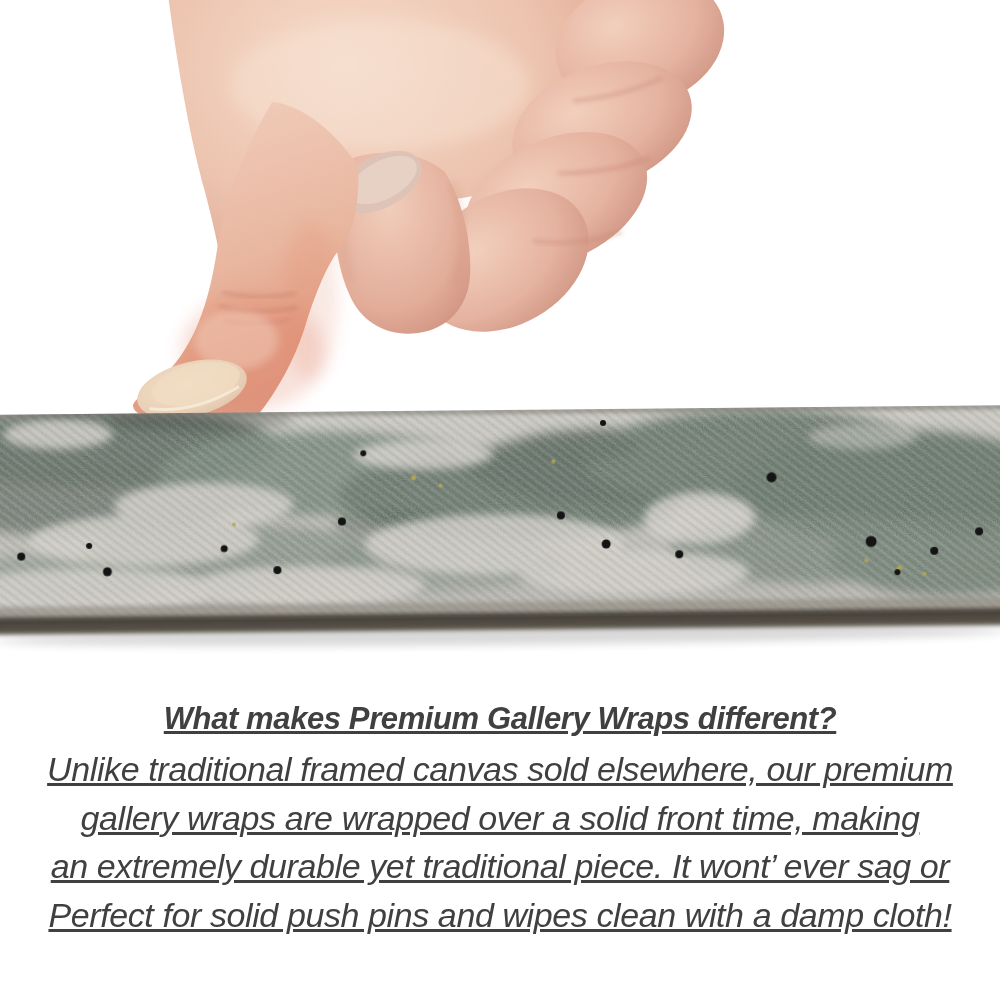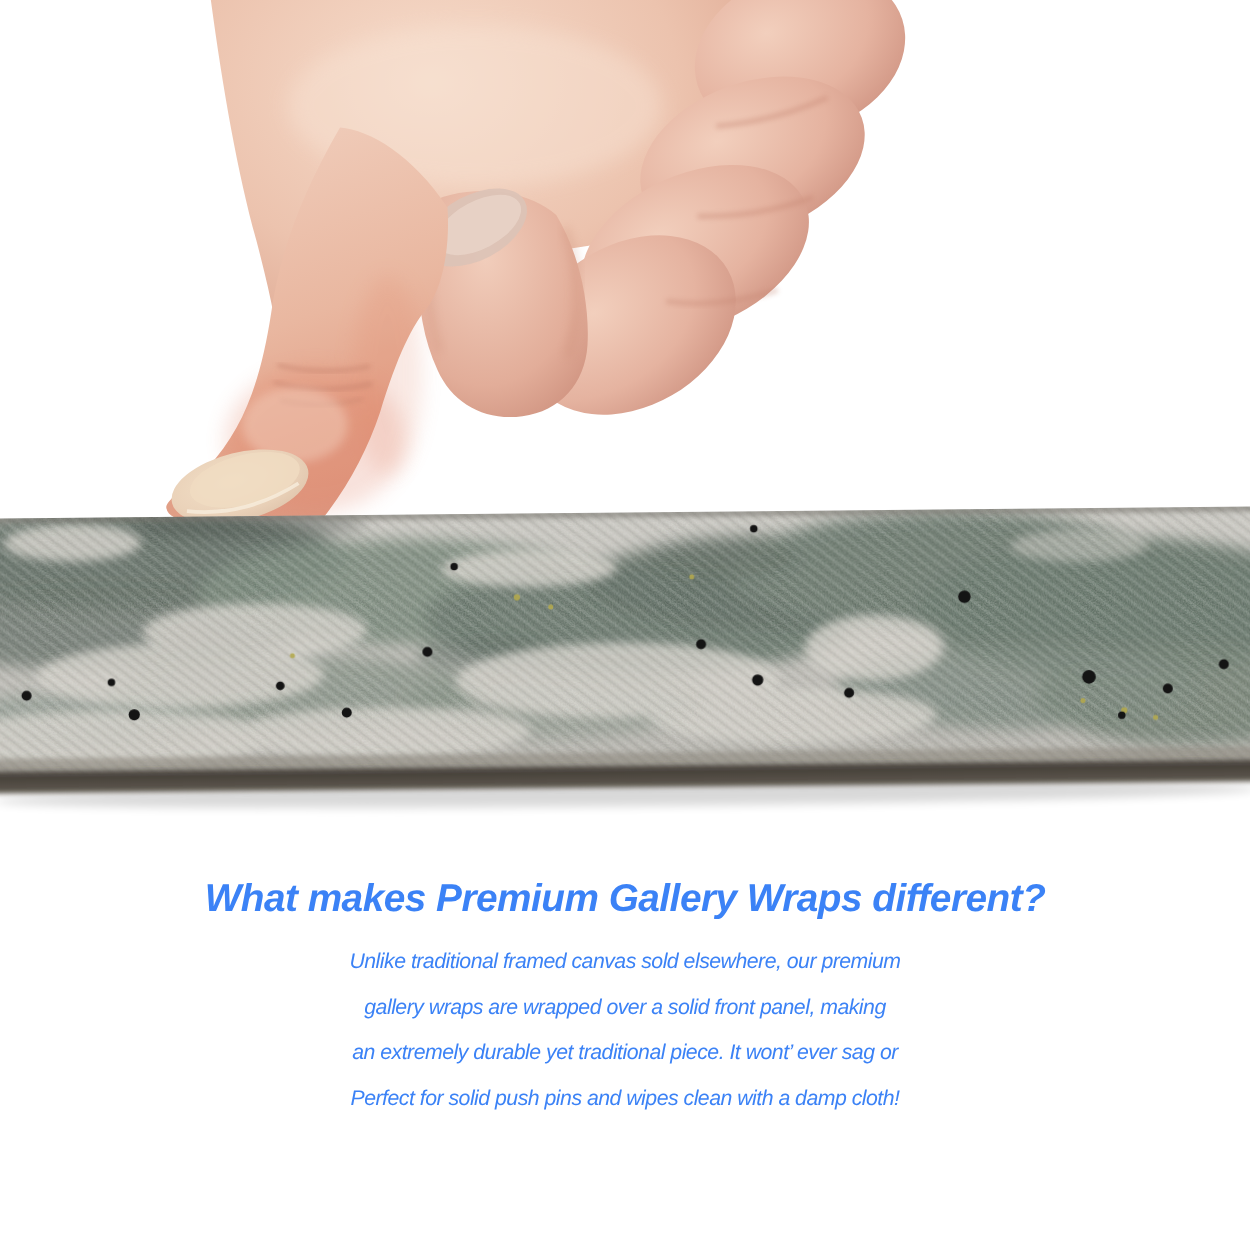--- a/index.html
+++ b/index.html
@@ -2,23 +2,23 @@
 <html><head>
 <meta charset="utf-8">
 <style>
   html,body{margin:0;padding:0;background:#ffffff;}
   .stage{position:relative;width:1000px;height:1000px;background:#ffffff;overflow:hidden;
          font-family:"Liberation Sans",sans-serif;}
   .hand-wrap{position:absolute;top:0;left:0;width:1000px;height:430px;}
   .strip-wrap{position:absolute;top:402px;left:-6px;width:1012px;height:250px;
               transform:rotate(-0.55deg);}
   .copy{position:absolute;top:699px;left:0;width:100%;text-align:center;
-        font-style:italic;color:#3b82f6;letter-spacing:-0.4px;}
+        font-style:italic;color:#404040;letter-spacing:-0.4px;text-decoration:underline;}
   .copy h1{margin:0 0 12px 0;font-size:31px;line-height:40px;font-weight:600;}
-  .copy p{margin:0;font-size:17px;line-height:36.5px;font-weight:400;}
+  .copy p{margin:12px;font-size:34px;line-height:36.5px;font-weight:400;}
 </style>
 </head>
 <body>
 
 <div class="stage">
 
   <figure class="hand-wrap" style="margin:0">
     <svg width="1000" height="430" viewBox="0 0 1000 430">
       <defs>
         <radialGradient id="skinA" cx="42%" cy="22%" r="85%">
@@ -239,18 +239,18 @@
         <rect x="0" y="200" width="1012" height="14" fill="#8d887e" opacity="0.6" filter="url(#b2)"></rect>
       </g>
 
       <rect x="0" y="211" width="1012" height="17" fill="url(#edgeDark)" filter="url(#b2)"></rect>
     </svg>
   </figure>
 
   <section class="copy">
     <h1>What makes Premium Gallery Wraps different?</h1>
     <p>Unlike traditional framed canvas sold elsewhere, our premium</p>
-    <p>gallery wraps are wrapped over a solid front panel, making</p>
+    <p>gallery wraps are wrapped over a solid front time, making</p>
     <p>an extremely durable yet traditional piece. It wont’ ever sag or</p>
     <p>Perfect for solid push pins and wipes clean with a damp cloth!</p>
   </section>
 
 </div>
 
 </body></html>

